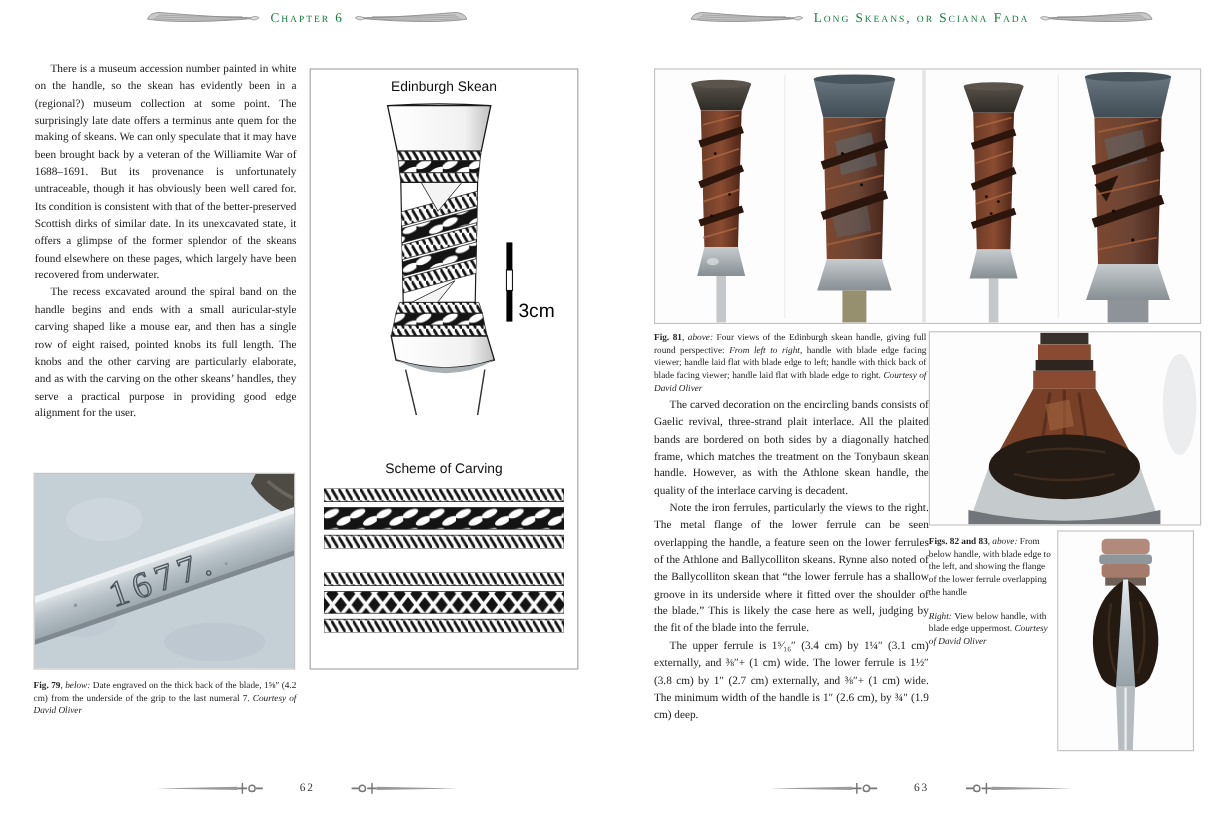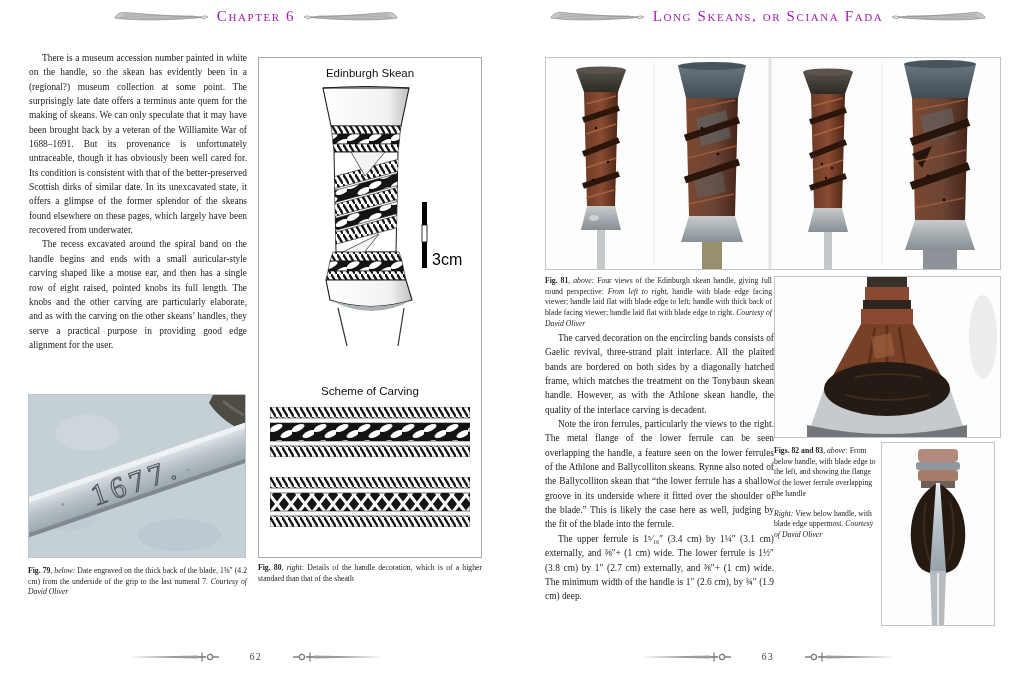--- a/index.html
+++ b/index.html
@@ -1,21 +1,21 @@
 <!DOCTYPE html>
 <html><head>
 <meta charset="utf-8">
 <style>
   * { margin:0; padding:0; box-sizing:border-box; }
   html,body { width:1024px; height:683px; }
   body { background:#ffffff; font-family:"Liberation Serif", serif; color:#1c1c1c; }
   .spread { position:relative; width:1024px; height:683px; background:#ffffff; overflow:hidden; }
   .abs { position:absolute; }
   .pg-header { display:flex; align-items:center; justify-content:center; gap:8px; }
-  .pg-header .htext { font-variant:small-caps; letter-spacing:1.6px; font-size:15px; color:#a21caf; white-space:nowrap; }
+  .pg-header .htext { font-variant:small-caps; letter-spacing:1.6px; font-size:11px; color:#15803d; white-space:nowrap; }
   .body-text { font-size:9.4px; line-height:14.35px; text-align:justify; color:#1b1b1b; }
   .body-text p { text-indent:13px; }
   .caption { font-size:7.7px; line-height:10.7px; text-align:justify; color:#222; }
   .caption .b { font-weight:bold; }
   .caption .i { font-style:italic; }
   .caption p + p { margin-top:9px; }
   .photo-frame { border:1px solid #c3c3c3; background:#fdfdfd; overflow:hidden; }
   .figbox { border:1px solid #a8a8a8; background:#ffffff; }
   .box-title { font-family:"Liberation Sans", sans-serif; font-size:11.5px; color:#111; text-align:center; width:100%; }
   .scale-label { font-family:"Liberation Sans", sans-serif; font-size:16px; color:#000; }
@@ -180,23 +180,20 @@
         <rect x="0" y="39" width="200" height="11" fill="url(#hatch)" stroke="#111" stroke-width=".6"></rect>
       </svg>
 
       <svg class="abs" style="left:11px;top:419px" width="200" height="50" viewBox="0 0 200 50">
         <rect x="0" y="0" width="200" height="11" fill="url(#hatch)" stroke="#111" stroke-width=".6"></rect>
         <rect x="0" y="16" width="200" height="18" fill="url(#lattice)" stroke="#111" stroke-width=".6"></rect>
         <rect x="0" y="39" width="200" height="11" fill="url(#hatch)" stroke="#111" stroke-width=".6"></rect>
       </svg>
     </div>
 
-    <div class="caption abs" style="left:258px;top:563px;width:224px">
-      <p><span class="b">Fig. 80</span><span class="i">, right: </span><span>Details of the handle decoration, which is of a higher standard than that of the sheath</span></p>
-    </div>
 
     <div class="footer abs" style="left:0;top:651px;width:512px">
       <svg width="100" height="12" viewBox="0 0 100 12">
           <use href="#swordline"></use>
         </svg>
       <span class="pagenum">62</span>
       <svg width="100" height="12" viewBox="0 0 100 12" style="transform:scaleX(-1)">
           <use href="#swordline"></use>
         </svg>
     </div>

